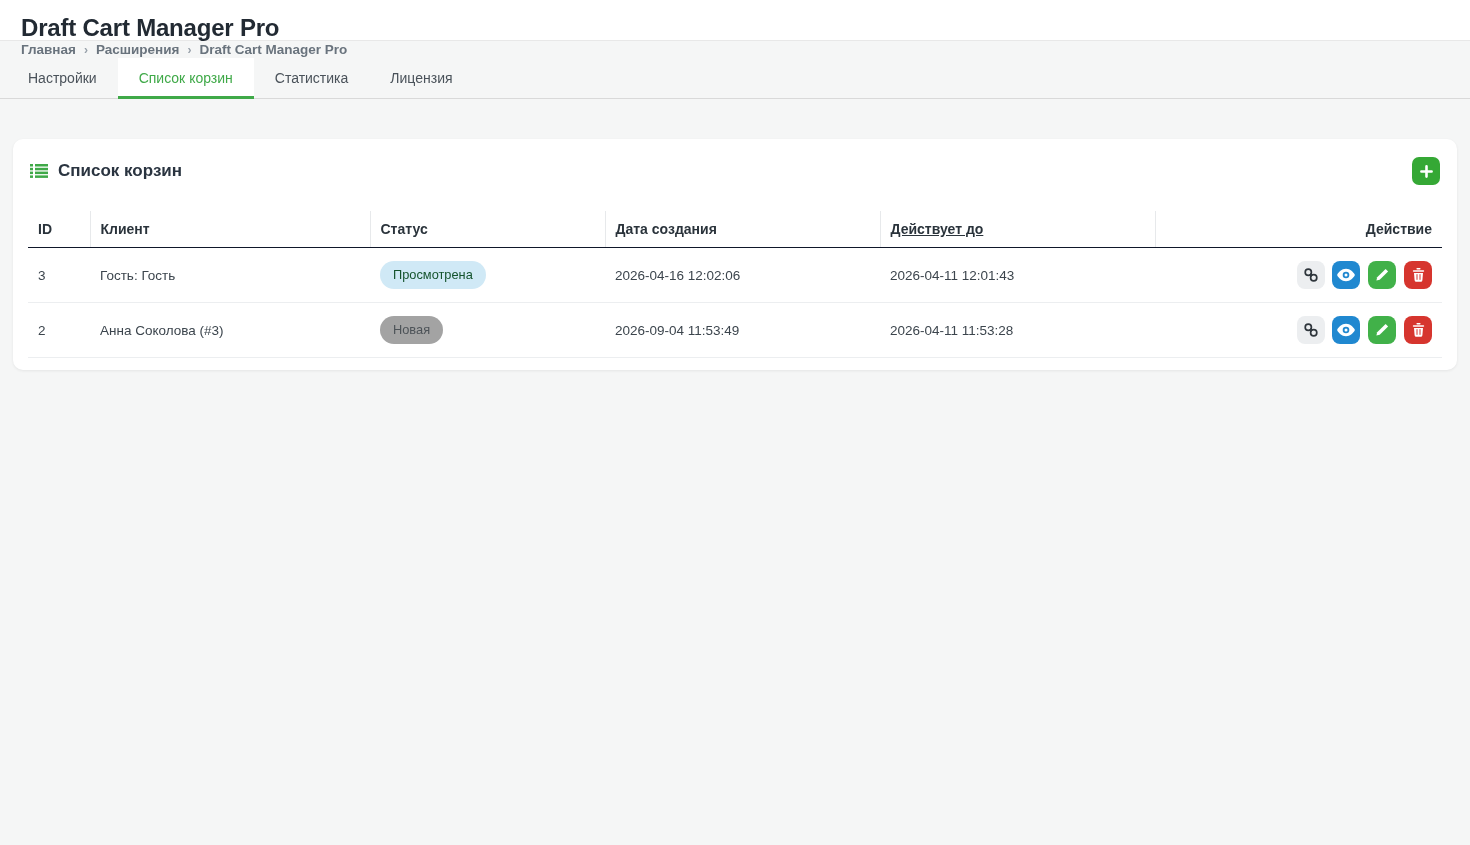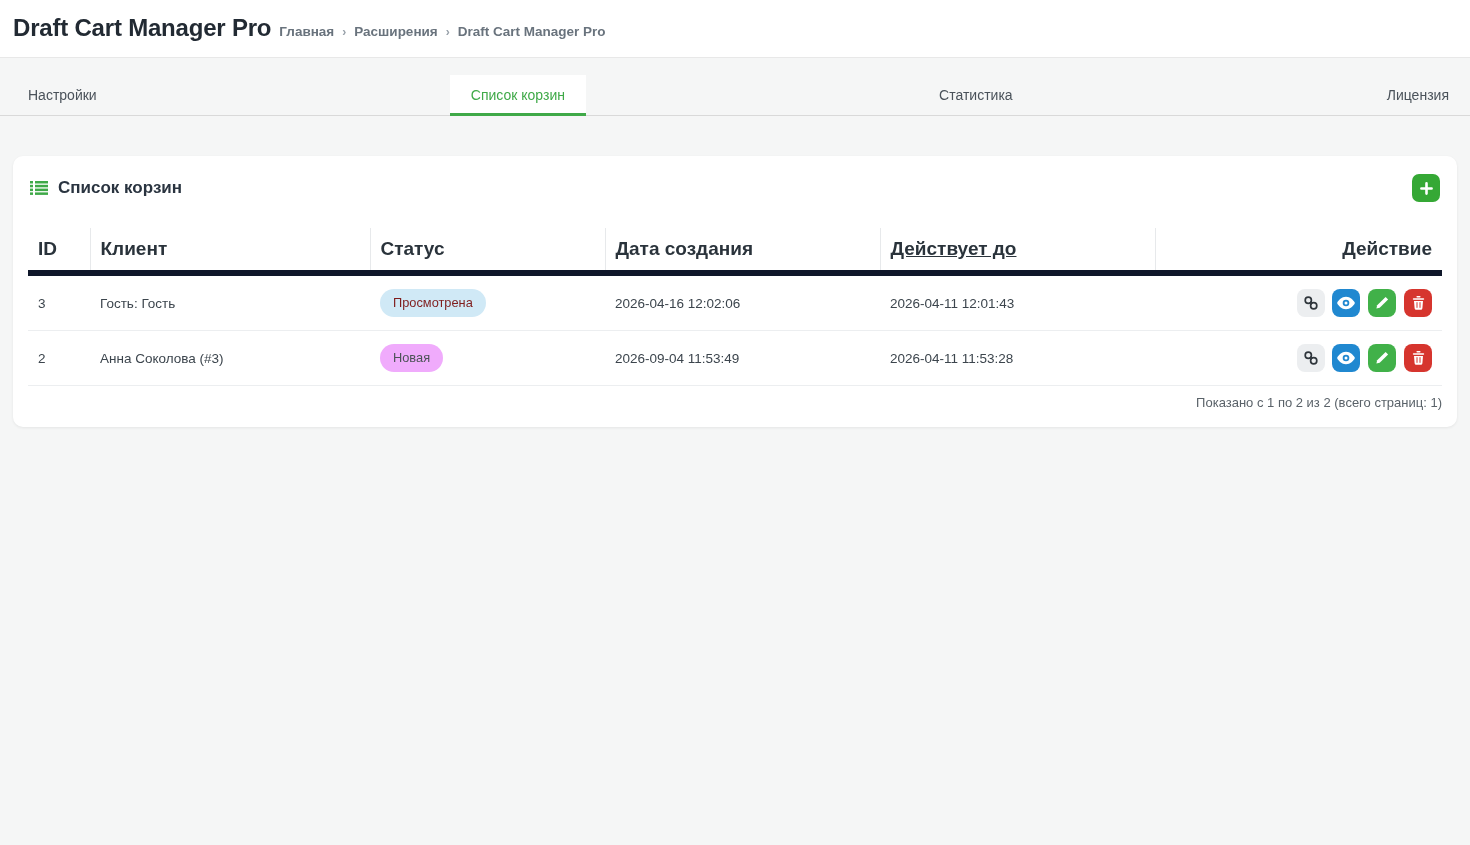--- a/index.html
+++ b/index.html
@@ -5,26 +5,27 @@
   * { box-sizing: border-box; margin: 0; padding: 0; }
   html, body { width: 1470px; height: 845px; overflow: hidden; }
   body {
     font-family: "Liberation Sans", sans-serif;
     background: #f5f6f6;
     color: #3c454d;
   }
 
   
   .topbar {
-    height: 58px;
+    height: 41px;
     background: #ffffff;
     border-bottom: 1px solid #e8e8e8;
     display: flex;
     align-items: baseline;
     padding: 14px 15px 0 13px;
+    flex-direction: column;
   }
   .page-title {
     font-size: 24px;
     font-weight: 700;
     color: #222a33;
     letter-spacing: -0.2px;
   }
   .breadcrumb {
     display: flex;
     align-items: baseline;
@@ -44,21 +45,20 @@
     font-size: 12px;
   }
 
   
   .tabbar {
     display: flex;
     align-items: flex-end;
     margin-top: 17px;
     padding-left: 7px;
     border-bottom: 1px solid #d9d9d9;
-    justify-content: space-between;
   }
   .tab {
     position: relative;
     display: inline-block;
     padding: 0 21px;
     height: 40px;
     line-height: 40px;
     font-size: 14px;
     color: #4a525a;
     text-decoration: none;
@@ -114,23 +114,23 @@
   table {
     width: 100%;
     border-collapse: collapse;
     font-size: 13.5px;
   }
   th {
     text-align: left;
     font-weight: 700;
     color: #2a333b;
     padding: 10px 10px;
-    border-bottom: 6px solid #0f172a;
+    border-bottom: 1px solid #0f172a;
     border-left: 1px solid #e7e9eb;
-    font-size: 19px;
+    font-size: 14px;
   }
   th:first-child { border-left: none; }
   th.col-action { text-align: right; }
   td {
     padding: 13px 10px;
     border-bottom: 1px solid #eceef0;
     color: #3c454d;
   }
   .col-id      { width: 62px; }
   .col-client  { width: 280px; }
@@ -138,22 +138,22 @@
   .col-created { width: 275px; }
   .col-valid   { width: 275px; text-decoration: underline; }
 
   .badge {
     display: inline-block;
     padding: 5px 13px;
     border-radius: 14px;
     font-size: 12.8px;
     line-height: 1.35;
   }
-  .badge.viewed { background: #d0e9f6; color: #7f1d1d; }
-  .badge.new    { background: #f0abfc; color: #4d5358; }
+  .badge.viewed { background: #d0e9f6; color: #14532d; }
+  .badge.new    { background: #a3a3a3; color: #4d5358; }
 
   td.actions { text-align: right; white-space: nowrap; }
   .act-btn {
     display: inline-flex;
     align-items: center;
     justify-content: center;
     width: 28px;
     height: 28px;
     border: none;
     border-radius: 8px;
@@ -316,16 +316,15 @@
                   <path d="M2 5h9l-.6 7.3a1.6 1.6 0 0 1-1.6 1.5H4.2a1.6 1.6 0 0 1-1.6-1.5L2 5z"></path>
                   <path d="M5 6.2v5.6M8 6.2v5.6" stroke="#d6352e" stroke-width="1" fill="none"></path>
                 </svg>
               </span>
             </button>
           </td>
         </tr>
       </tbody>
     </table>
 
-    <div class="results">Показано с 1 по 2 из 2 (всего страниц: 1)</div>
 
   </section>
 </main>
 
 </body></html>

